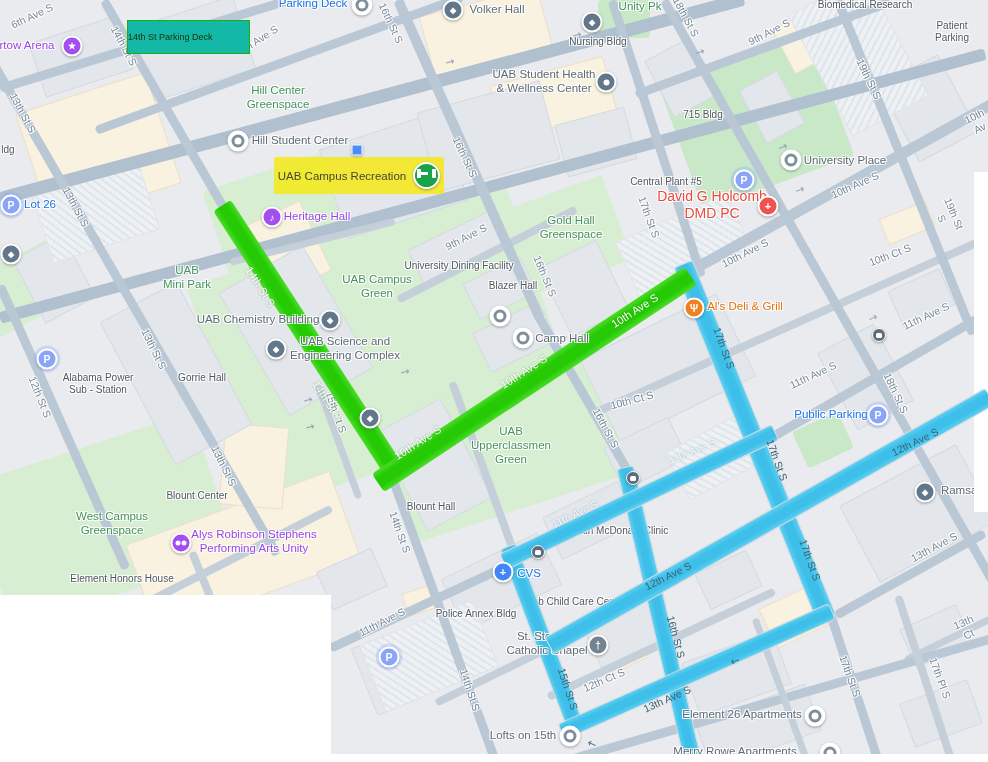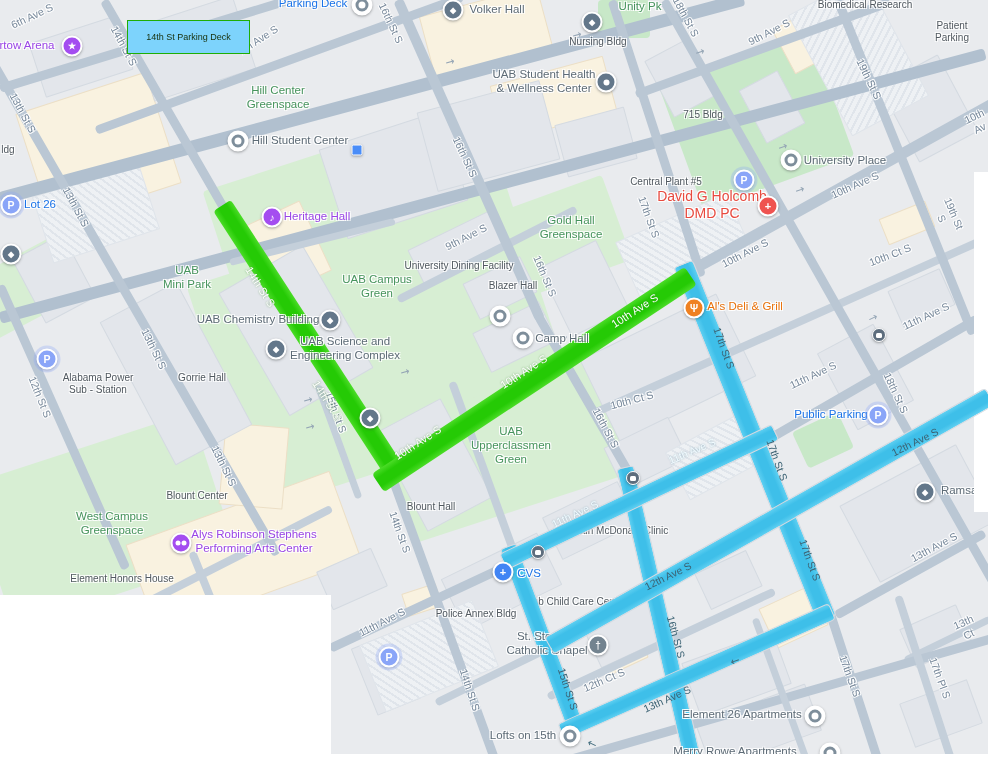--- a/index.html
+++ b/index.html
@@ -60,42 +60,50 @@
   .ic-bus u{width:6px;height:5px;background:#fff;border-radius:1.5px;display:block;}
   .ic-sq{width:9px;height:9px;background:#4a8df8;border-radius:2px;border:1px solid #fff;}
   .ic-gym{width:23px;height:23px;background:#17a34a;position:relative;}
   .ic-gym u{position:absolute;background:#fff;display:block;}
   .ic-gym .g1{left:2px;top:5px;width:4px;height:9px;border-radius:1px;}
   .ic-gym .g2{right:2px;top:5px;width:4px;height:9px;border-radius:1px;}
   .ic-gym .g3{left:6px;top:8px;width:7px;height:3px;}
   .ar{position:absolute;font:11px "DejaVu Sans",sans-serif;color:#93a4b4;z-index:7;}
   .ar.d{color:#3f6b7c;z-index:31;}
   
-  .gbox{position:absolute;left:127px;top:20px;width:121px;height:32px;background:#7dd3fc;
-        border:1px solid #1fae05;display:flex;align-items:center;justify-content:center;z-index:12;}
+  .gbox{position:absolute;left:127px;top:20px;width:121px;height:32px;background:#14b8a6;
+        border:1px solid #1fae05;display:flex;align-items:center;justify-content:flex-start;z-index:12;}
   .gbox span{font-size:9px;color:#17300a;}
   .ybox{position:absolute;left:274px;top:157px;width:170px;height:37px;background:rgba(247,233,10,.8);
         border-radius:2px;display:flex;align-items:center;justify-content:center;gap:7px;z-index:12;}
   .ybox .ylabel{font-size:11.5px;color:#474633;}
   
   .mask{position:absolute;background:#fff;}
   #mask-right{left:974px;top:172px;width:14px;height:340px;z-index:25;}
   #mask-bottom{left:330px;top:754px;width:658px;height:8px;z-index:40;}
   
   .legend{position:absolute;left:0;top:595px;width:331px;height:167px;background:#fff;z-index:50;}
 </style>
 </head>
 <body>
 
 <div id="stage">
 
   <div class="gbox">
     <span>14th St Parking Deck</span>
   </div>
 
+  <div class="ybox">
+    <span class="ylabel">UAB Campus Recreation</span>
+    <span class="ic ic-gym">
+        <u class="g1"></u>
+        <u class="g2"></u>
+        <u class="g3"></u>
+      </span>
+  </div>
 
   <div class="mask" id="mask-right"></div>
   <div class="mask" id="mask-bottom"></div>
 
   <div class="legend">
     
     
     
   </div>
 <div class="pk" style="left: 676px; top: 52px; width: 160px; height: 135px; transform: rotate(-20deg);"></div>
@@ -287,21 +295,21 @@
 Engineering Complex</div>
     <div class="lbl poi-gray" style="left: 962px; top: 491px; transform: translate(-50%, -50%) rotate(0deg);">Ramsay</div>
     <div class="lbl poi-gray" style="left: 547px; top: 644px; transform: translate(-50%, -50%) rotate(0deg);">St. Stephen
 Catholic Chapel</div>
     <div class="lbl poi-gray" style="left: 523px; top: 736px; transform: translate(-50%, -50%) rotate(0deg);">Lofts on 15th</div>
     <div class="lbl poi-gray" style="left: 742px; top: 715px; transform: translate(-50%, -50%) rotate(0deg);">Element 26 Apartments</div>
     <div class="lbl poi-gray" style="left: 735px; top: 752px; transform: translate(-50%, -50%) rotate(0deg);">Merry Rowe Apartments</div>
     <div class="lbl poi-purple" style="left: 20px; top: 46px; transform: translate(-50%, -50%) rotate(0deg);">Bartow Arena</div>
     <div class="lbl poi-purple" style="left: 317px; top: 217px; transform: translate(-50%, -50%) rotate(0deg);">Heritage Hall</div>
     <div class="lbl poi-purple" style="left: 254px; top: 542px; transform: translate(-50%, -50%) rotate(0deg);">Alys Robinson Stephens
-Performing Arts Center</div>
+Performing Arts Unity</div>
     <div class="lbl poi-blue" style="left: 313px; top: 4px; transform: translate(-50%, -50%) rotate(0deg);">Parking Deck</div>
     <div class="lbl poi-blue" style="left: 40px; top: 205px; transform: translate(-50%, -50%) rotate(0deg);">Lot 26</div>
     <div class="lbl poi-blue" style="left: 831px; top: 415px; transform: translate(-50%, -50%) rotate(0deg);">Public Parking</div>
     <div class="lbl poi-blue" style="left: 529px; top: 574px; transform: translate(-50%, -50%) rotate(0deg);">CVS</div>
     <div class="lbl poi-orange" style="left: 745px; top: 307px; transform: translate(-50%, -50%) rotate(0deg);">Al's Deli &amp; Grill</div>
     <div class="lbl poi-red" style="left: 712px; top: 205px; transform: translate(-50%, -50%) rotate(0deg);">David G Holcomb
 DMD PC</div>
     <span class="icw" style="left: 453px; top: 10px;">
       <b class="ic ic-edu">◆</b>
     </span>

